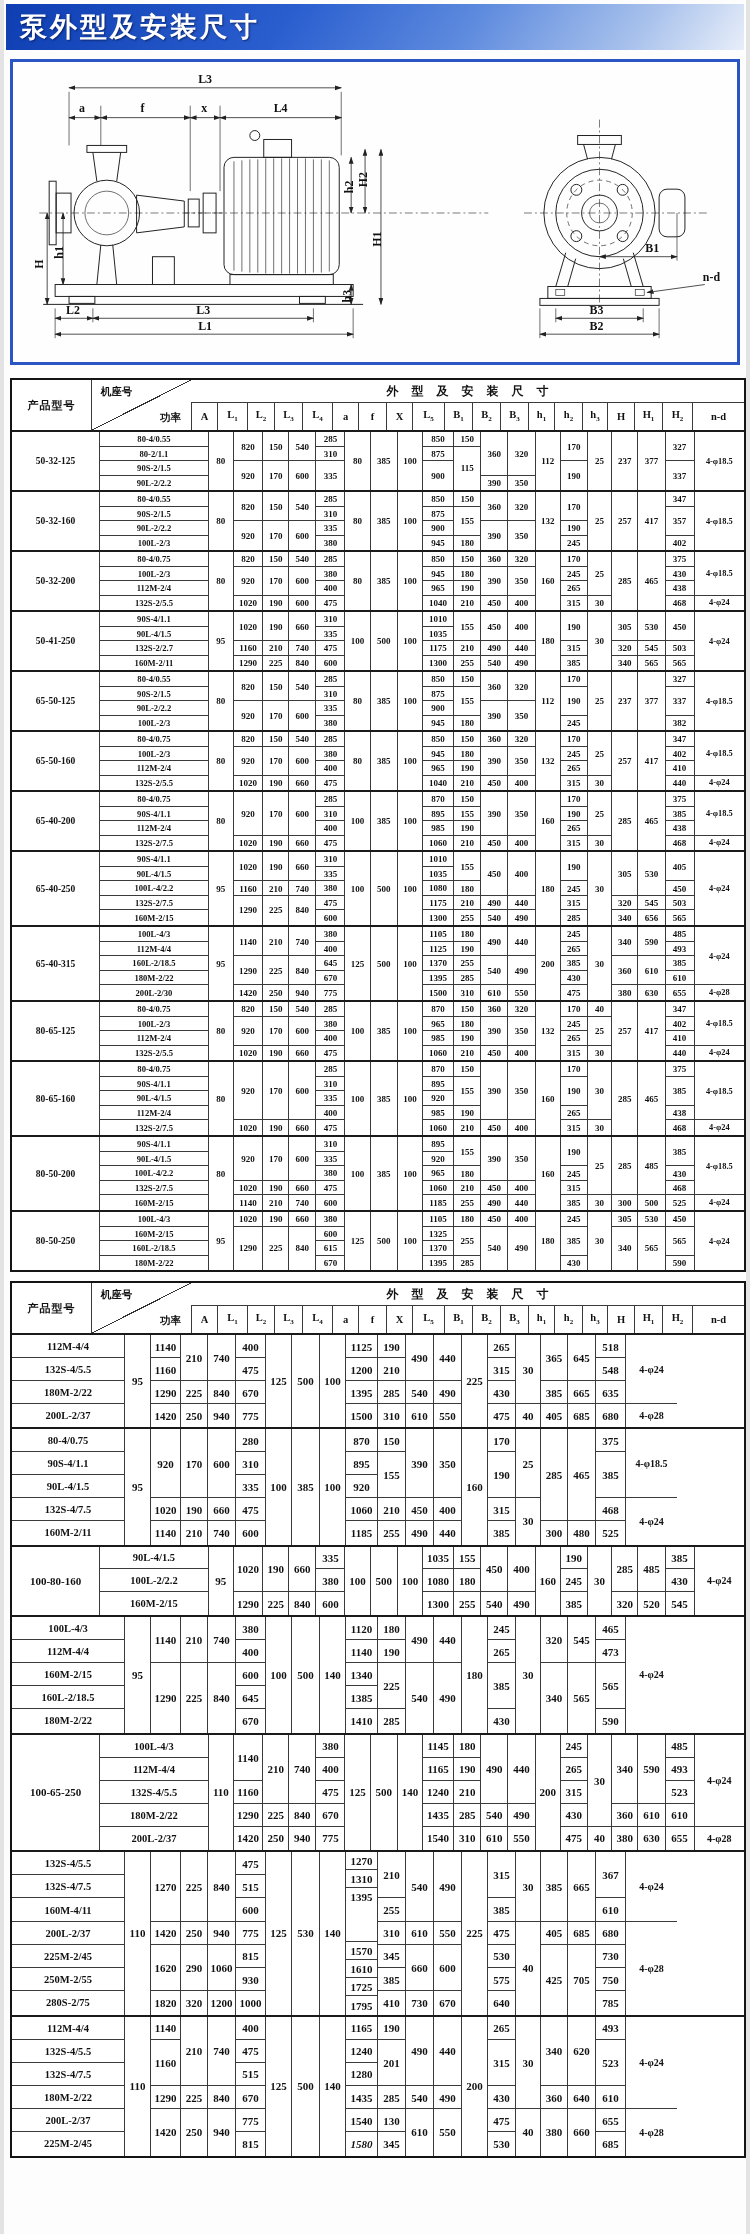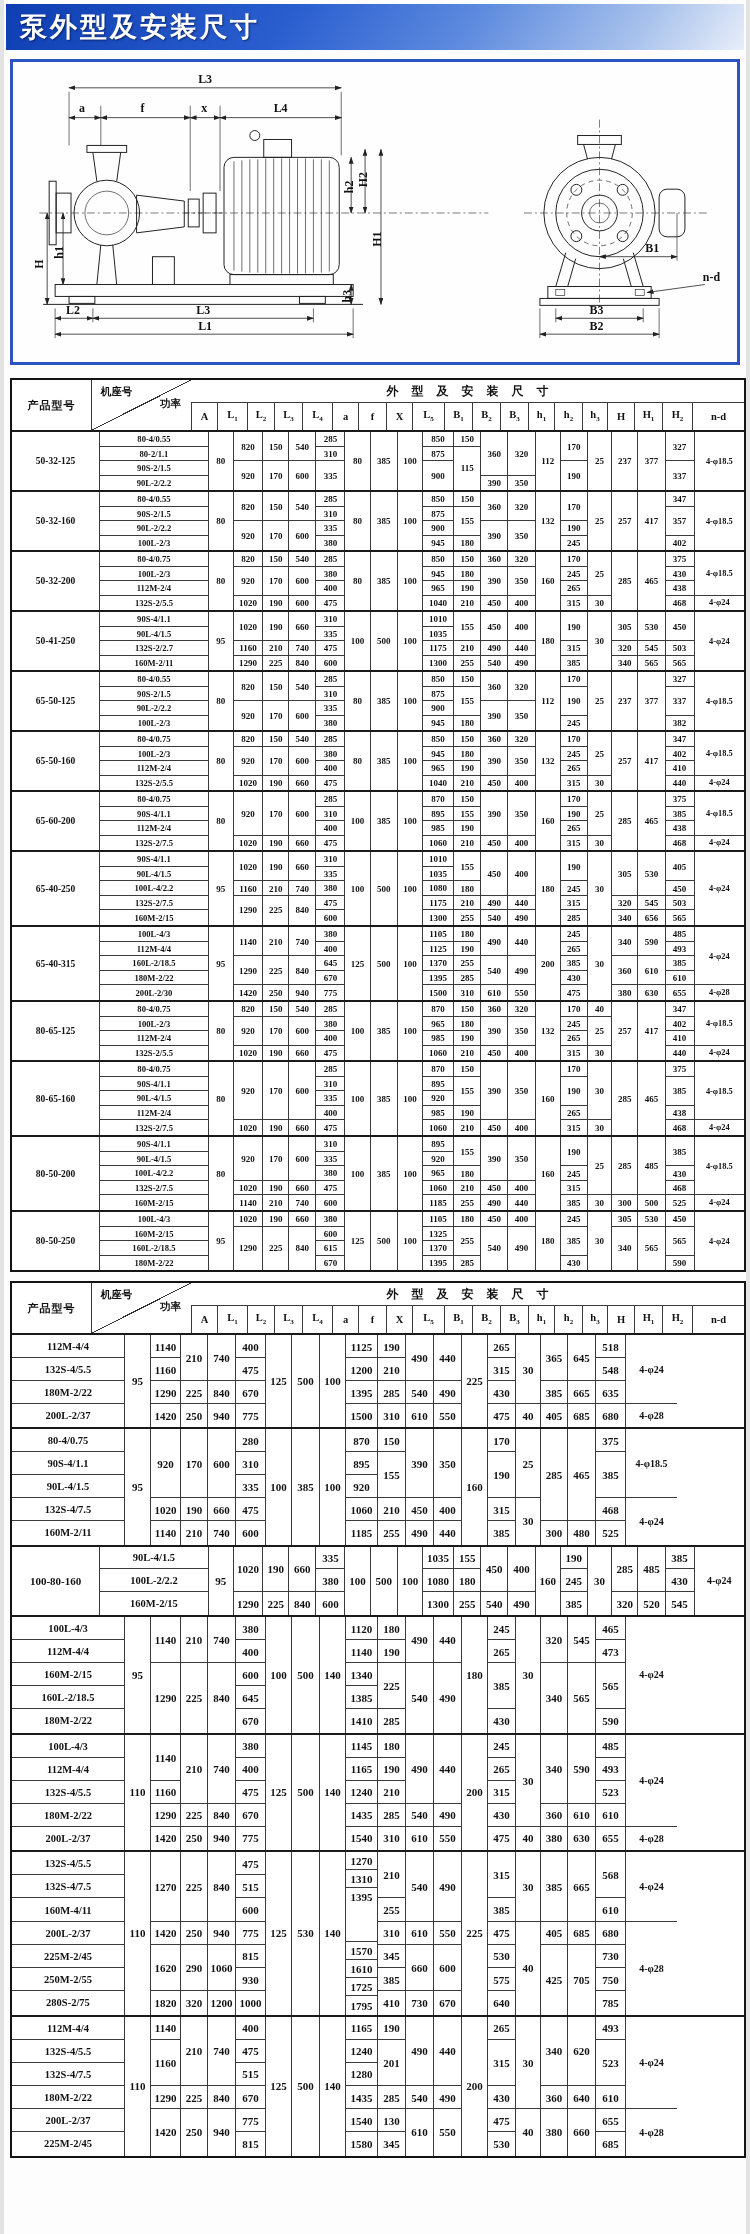--- a/index.html
+++ b/index.html
@@ -56,21 +56,21 @@
   .tsection + .tsection{margin-top:9px;}
   .thead{display:flex;height:50px;}
   .th{box-sizing:border-box;font-weight:bold;}
   .model-th{
     border-right:1px solid #3a3a3a;
     display:flex;align-items:center;justify-content:center;
     font-size:11px;letter-spacing:1px;
   }
   .motor-th{position:relative;font-size:10.5px;}
   .motor-th .frame{position:absolute;top:5px;left:9px;}
-  .motor-th .power{position:absolute;bottom:19px;right:10px;font-family:Liberation Mono, monospace;}
+  .motor-th .power{position:absolute;bottom:5px;right:10px;font-family:Liberation Mono, monospace;}
   .motor-th .diag{
     position:absolute;inset:0;
     background:linear-gradient(to bottom right,transparent 49.4%,#333 49.4%,#333 50.6%,transparent 50.6%);
   }
   .dims-th{flex:1;display:flex;flex-direction:column;}
   .dims-title{
     height:23px;box-sizing:border-box;
     display:flex;align-items:center;justify-content:center;
     border-bottom:1px solid #3a3a3a;
     font-size:12px;font-weight:bold;letter-spacing:13px;padding-left:13px;
@@ -840,21 +840,21 @@
             <div class="seg" style="height: 15px;">402</div>
             <div class="seg" style="height: 15px;">410</div>
             <div class="seg" style="height: 15px;">440</div>
           </div>
           <div class="cell stack dim-nd" style="width: 52px;">
             <div class="seg" style="height: 45px;">4-φ18.5</div>
             <div class="seg" style="height: 15px;">4-φ24</div>
           </div>
         </div>
         <div class="grow" style="height: 60px;">
-          <div class="cell model-cell" style="width: 90px;">65-60-200</div>
+          <div class="cell model-cell" style="width: 90px;">65-40-200</div>
           <div class="cell stack motor-cell" style="width: 112px;">
             <div class="seg" style="height: 15px;">80-4/0.75</div>
             <div class="seg" style="height: 15px;">90S-4/1.1</div>
             <div class="seg" style="height: 15px;">112M-2/4</div>
             <div class="seg" style="height: 15px;">132S-2/7.5</div>
           </div>
           <div class="cell stack dim-A" style="width: 26px;">
             <div class="seg" style="height: 60px;">80</div>
           </div>
           <div class="cell stack dim-L1" style="width: 30px;">
@@ -1936,20 +1936,21 @@
             <div class="seg" style="height: 23.5px;">465</div>
             <div class="seg" style="height: 23.5px;">473</div>
             <div class="seg" style="height: 47px;">565</div>
             <div class="seg" style="height: 23.5px;">590</div>
           </div>
           <div class="cell stack dim-nd" style="width: 52px;">
             <div class="seg" style="height: 117.5px;">4-φ24</div>
           </div>
         </div>
         <div class="grow" style="height: 117.5px;">
+          <div class="cell model-cell" style="width: 90px;">100-65-250</div>
           <div class="cell stack motor-cell" style="width: 112px;">
             <div class="seg" style="height: 23.5px;">100L-4/3</div>
             <div class="seg" style="height: 23.5px;">112M-4/4</div>
             <div class="seg" style="height: 23.5px;">132S-4/5.5</div>
             <div class="seg" style="height: 23.5px;">180M-2/22</div>
             <div class="seg" style="height: 23.5px;">200L-2/37</div>
           </div>
           <div class="cell stack dim-A" style="width: 26px;">
             <div class="seg" style="height: 117.5px;">110</div>
           </div>
@@ -2142,21 +2143,21 @@
             <div class="seg" style="height: 70.5px;">385</div>
             <div class="seg" style="height: 23.5px;">405</div>
             <div class="seg" style="height: 70.5px;">425</div>
           </div>
           <div class="cell stack dim-H1" style="width: 28px;">
             <div class="seg" style="height: 70.5px;">665</div>
             <div class="seg" style="height: 23.5px;">685</div>
             <div class="seg" style="height: 70.5px;">705</div>
           </div>
           <div class="cell stack dim-H2" style="width: 30px;">
-            <div class="seg" style="height: 47px;">568</div>
+            <div class="seg" style="height: 47px;">367</div>
             <div class="seg" style="height: 23.5px;">610</div>
             <div class="seg" style="height: 23.5px;">680</div>
             <div class="seg" style="height: 23.5px;">730</div>
             <div class="seg" style="height: 23.5px;">750</div>
             <div class="seg" style="height: 23.5px;">785</div>
           </div>
           <div class="cell stack dim-nd" style="width: 52px;">
             <div class="seg" style="height: 70.5px;">4-φ24</div>
             <div class="seg" style="height: 94px;">4-φ28</div>
           </div>
@@ -2205,21 +2206,21 @@
           </div>
           <div class="cell stack dim-X" style="width: 26px;">
             <div class="seg" style="height: 141px;">140</div>
           </div>
           <div class="cell stack dim-L5" style="width: 32px;">
             <div class="seg" style="height: 23.5px;">1165</div>
             <div class="seg" style="height: 23.5px;">1240</div>
             <div class="seg" style="height: 23.5px;">1280</div>
             <div class="seg" style="height: 23.5px;">1435</div>
             <div class="seg" style="height: 23.5px;">1540</div>
-            <div class="seg" style="height: 23.5px;">1580</div>
+            <div class="seg" style="height: 23.5px; font-style: italic;">1580</div>
           </div>
           <div class="cell stack dim-B1" style="width: 28px;">
             <div class="seg" style="height: 23.5px;">190</div>
             <div class="seg" style="height: 47px;">201</div>
             <div class="seg" style="height: 23.5px;">285</div>
             <div class="seg" style="height: 23.5px;">130</div>
             <div class="seg" style="height: 23.5px;">345</div>
           </div>
           <div class="cell stack dim-B2" style="width: 28px;">
             <div class="seg" style="height: 70.5px;">490</div>

